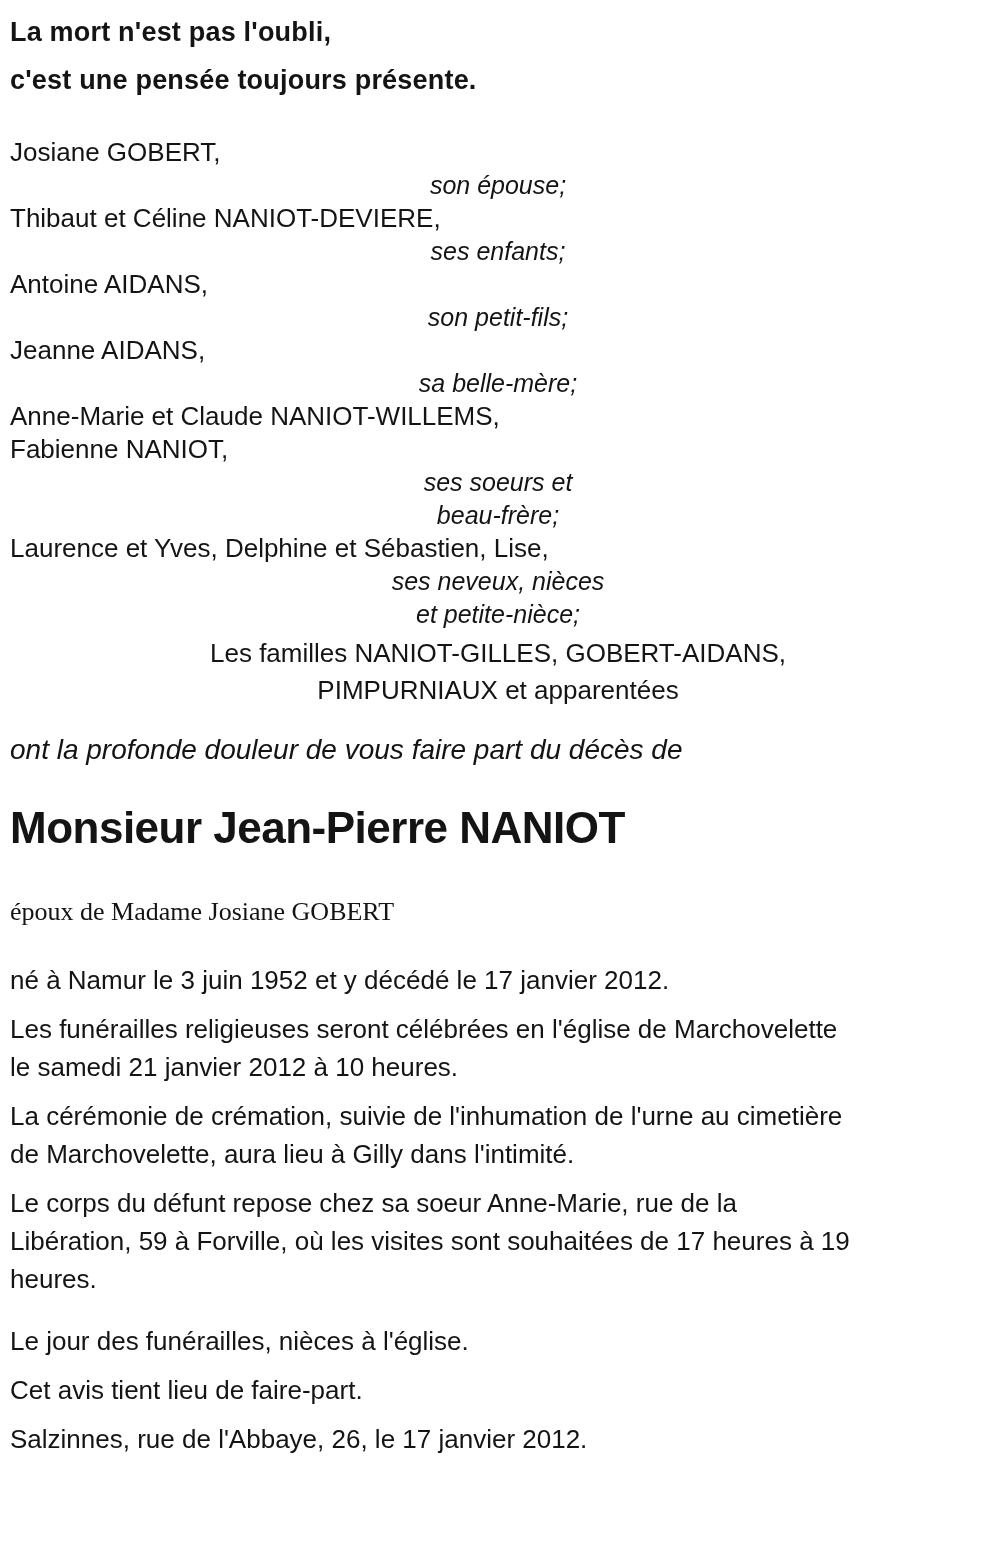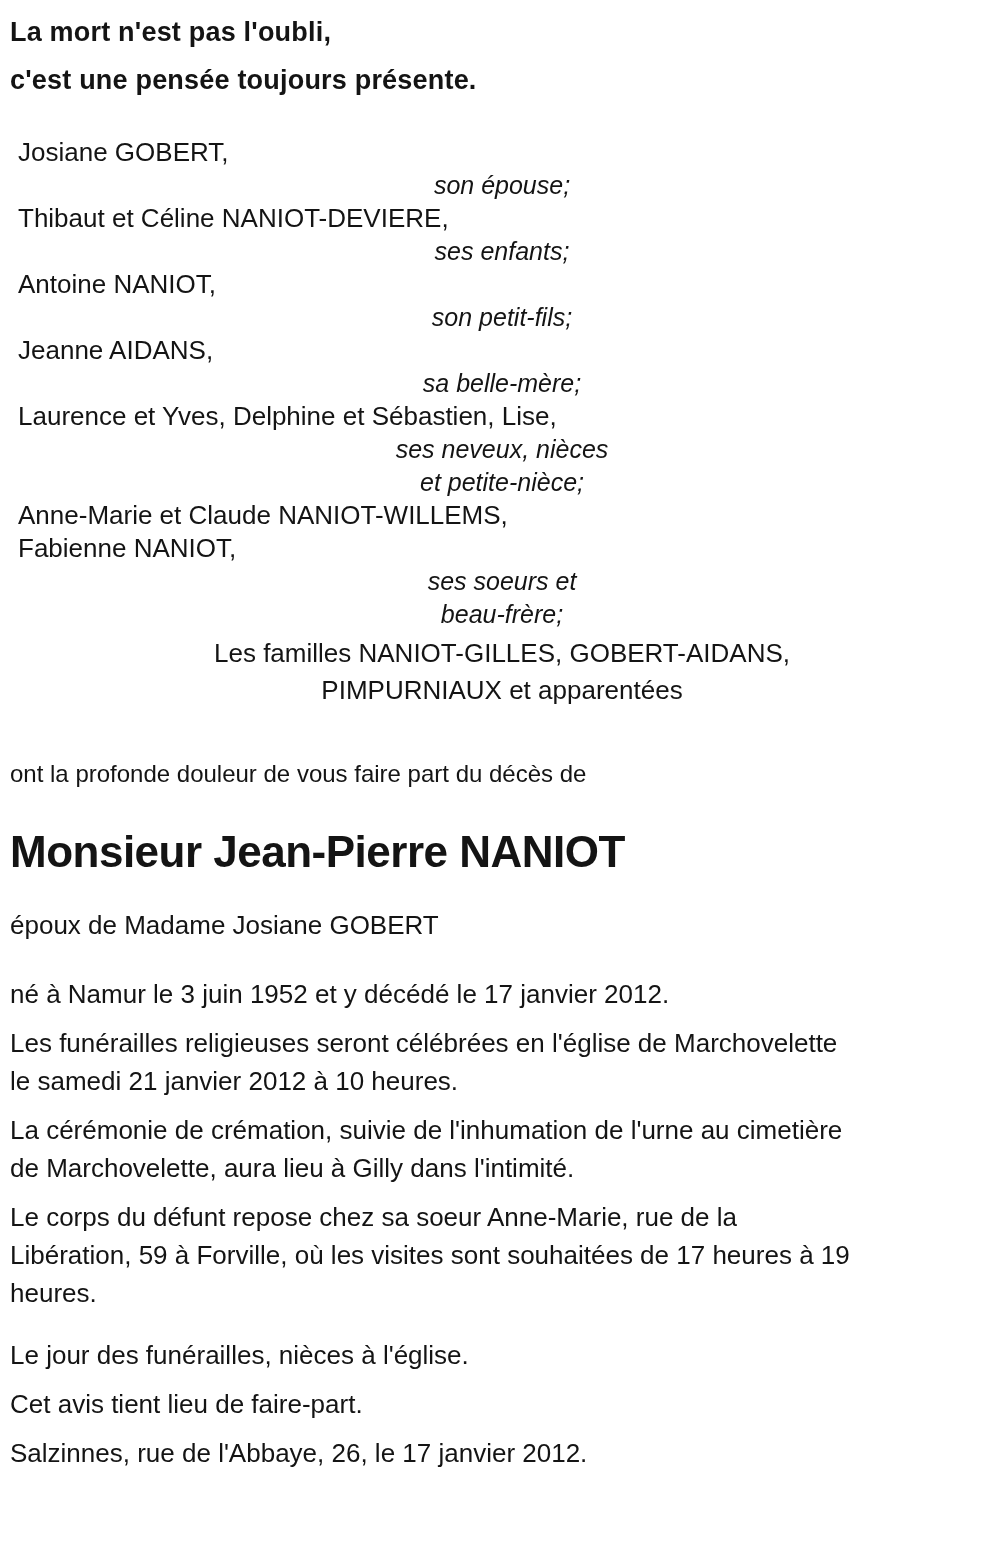--- a/index.html
+++ b/index.html
@@ -13,21 +13,21 @@
     font-family: "Liberation Sans", "DejaVu Sans", sans-serif;
     color: #141414;
     overflow: hidden;
   }
   .page {
     box-sizing: border-box;
     width: 1000px;
     height: 1544px;
     padding: 8px 14px 0 10px;
   }
-  .pre { white-space: pre-line; margin-left: 8px; }
+  .pre { white-space: pre-line; }
 
   .epigraph {
     font-size: 27px;
     font-weight: 700;
     line-height: 48px;
     letter-spacing: 0.2px;
   }
 
   .mourners {
     margin-top: 32px;
@@ -45,37 +45,39 @@
   }
 
   .families {
     margin-top: 4px;
     font-size: 26px;
     line-height: 37px;
     text-align: center;
   }
 
   .announcement {
-    margin-top: 48px;
-    font-size: 24px;
+    margin-top: 24px;
+    font-size: 28px;
     line-height: 33px;
+    font-style: italic;
   }
 
   .deceased-name {
     margin-top: 38px;
     font-size: 44px;
     font-weight: 700;
     line-height: 48px;
     letter-spacing: -0.5px;
   }
 
   .spouse-line {
-    margin-top: 33px;
+    margin-top: 43px;
     font-size: 26px;
     line-height: 33px;
+    font-family: Liberation Serif, serif;
   }
 
   .details {
     margin-top: 33px;
   }
   .details p {
     margin: 0 0 11px 0;
     font-size: 26px;
     line-height: 38px;
   }
@@ -101,37 +103,37 @@
   <div class="mourners">
     <div class="mourner">
       <div class="mourner-names pre">Josiane GOBERT,</div>
       <div class="mourner-relation pre">son épouse;</div>
     </div>
     <div class="mourner">
       <div class="mourner-names pre">Thibaut et Céline NANIOT-DEVIERE,</div>
       <div class="mourner-relation pre">ses enfants;</div>
     </div>
     <div class="mourner">
-      <div class="mourner-names pre">Antoine NANIOT,</div>
+      <div class="mourner-names pre">Antoine AIDANS,</div>
       <div class="mourner-relation pre">son petit-fils;</div>
     </div>
     <div class="mourner">
       <div class="mourner-names pre">Jeanne AIDANS,</div>
       <div class="mourner-relation pre">sa belle-mère;</div>
     </div>
     <div class="mourner">
-      <div class="mourner-names pre">Laurence et Yves, Delphine et Sébastien, Lise,</div>
-      <div class="mourner-relation pre">ses neveux, nièces
-et petite-nièce;</div>
-    </div>
-    <div class="mourner">
       <div class="mourner-names pre">Anne-Marie et Claude NANIOT-WILLEMS,
 Fabienne NANIOT,</div>
       <div class="mourner-relation pre">ses soeurs et
 beau-frère;</div>
+    </div>
+    <div class="mourner">
+      <div class="mourner-names pre">Laurence et Yves, Delphine et Sébastien, Lise,</div>
+      <div class="mourner-relation pre">ses neveux, nièces
+et petite-nièce;</div>
     </div>
   </div>
 
   <div class="families pre">Les familles NANIOT-GILLES, GOBERT-AIDANS,
 PIMPURNIAUX et apparentées</div>
 
   <div class="announcement">ont la profonde douleur de vous faire part du décès de</div>
 
   <div class="deceased-name">Monsieur Jean-Pierre NANIOT</div>
 

